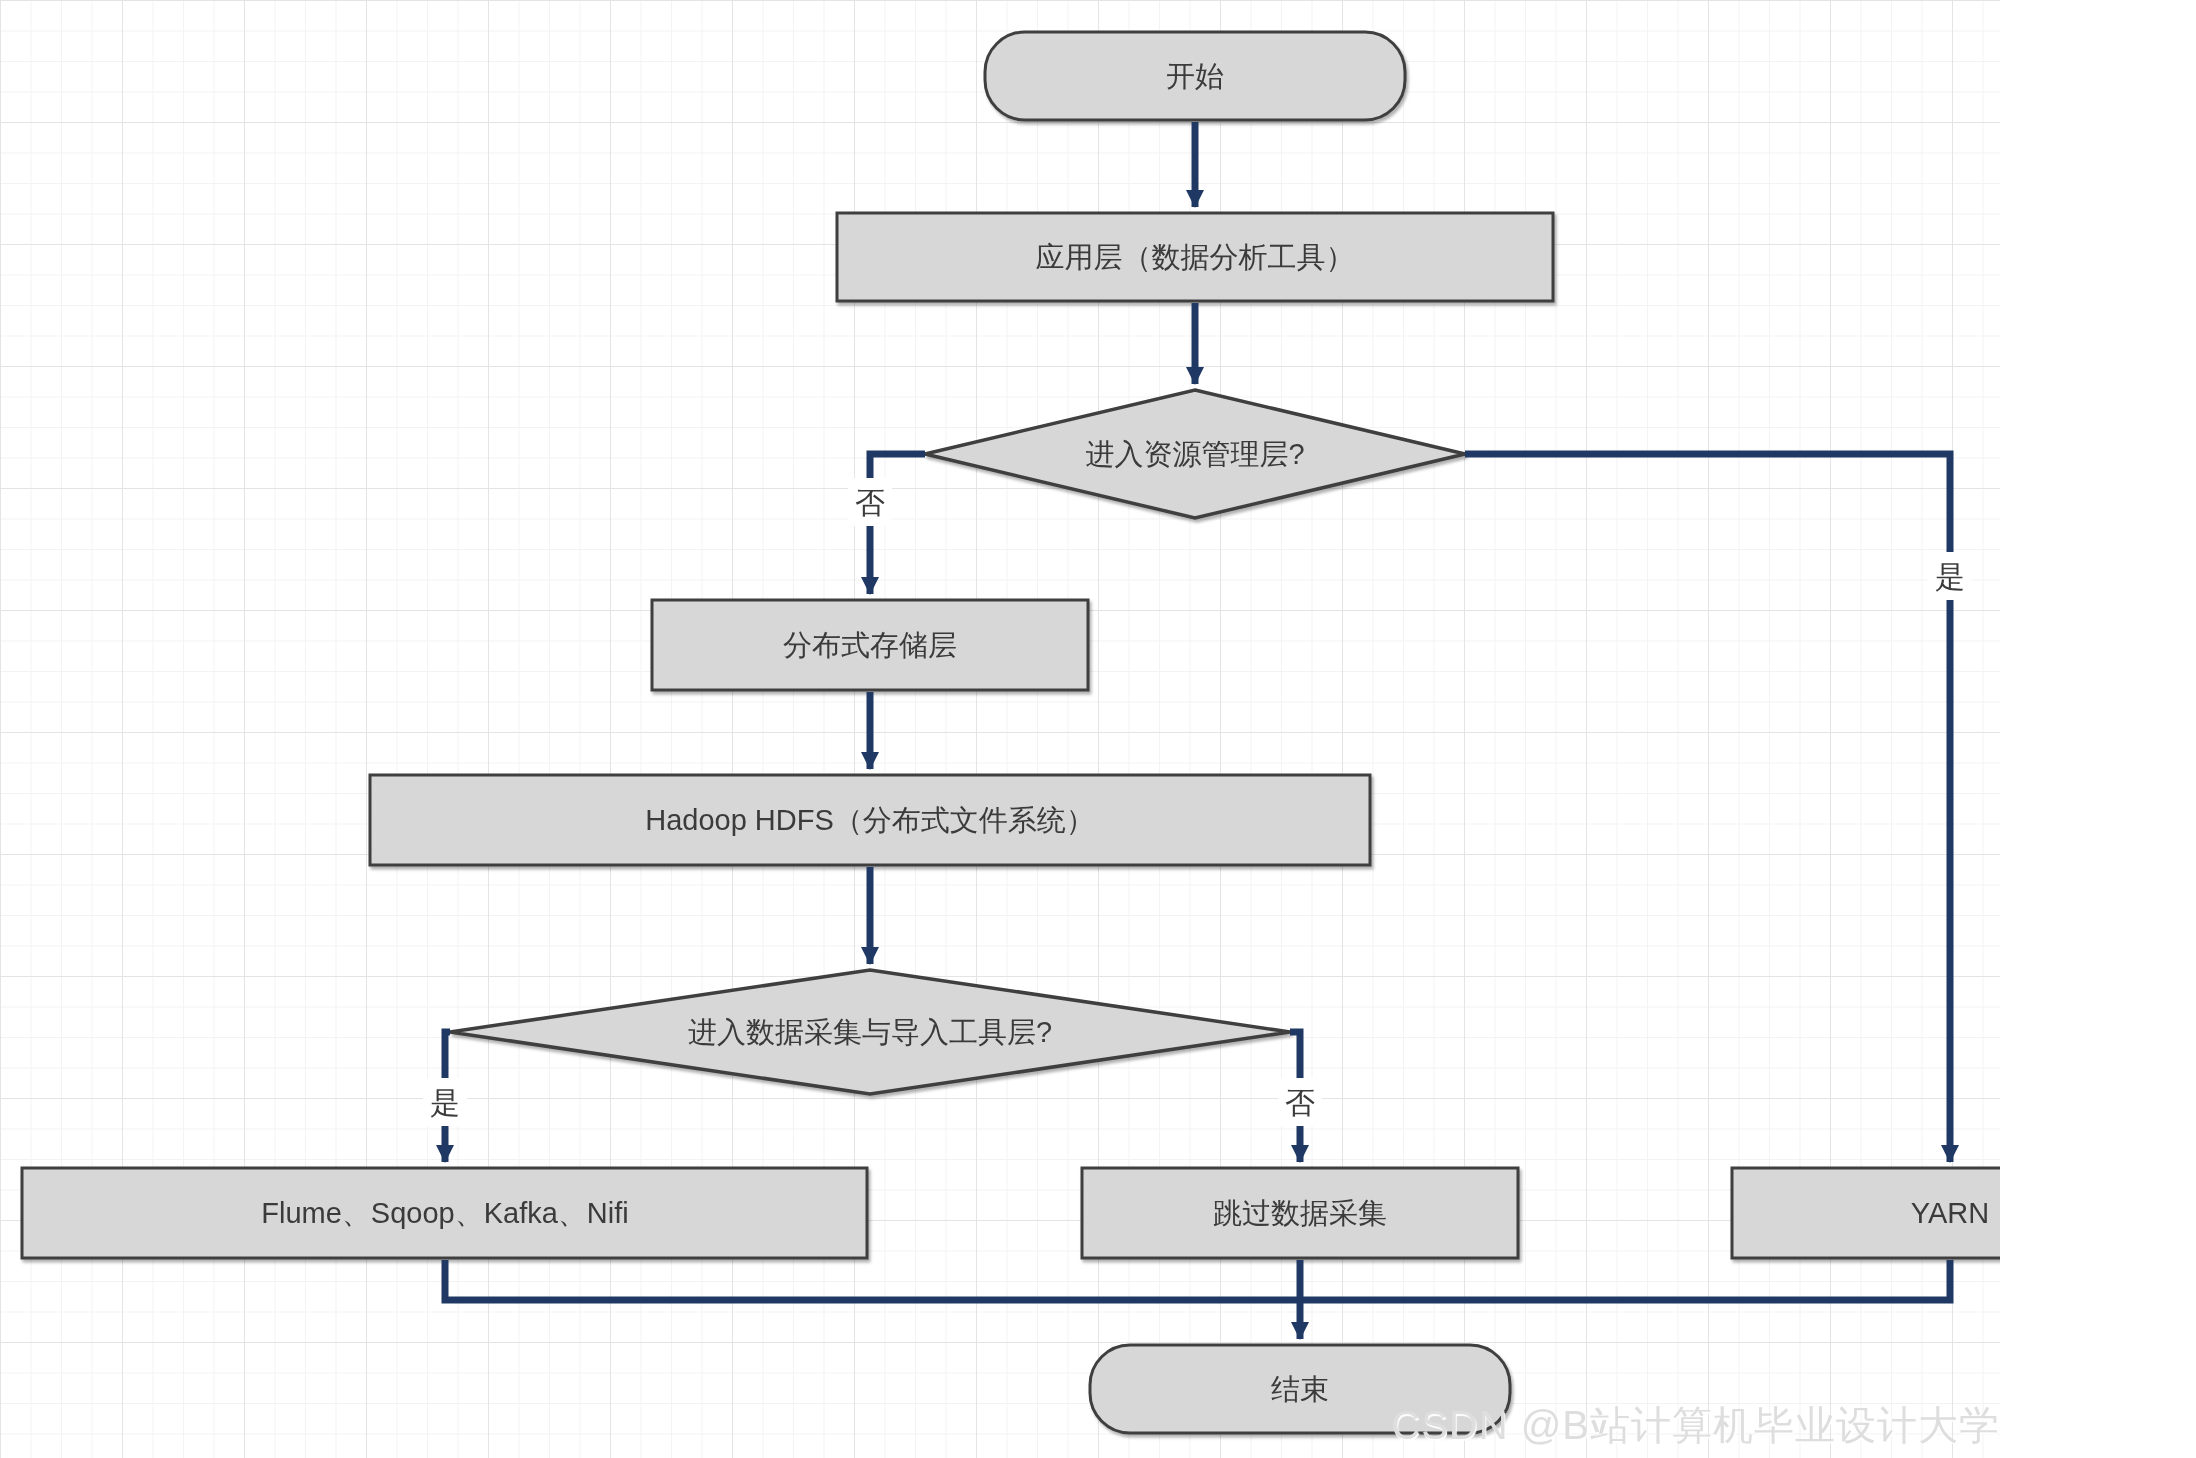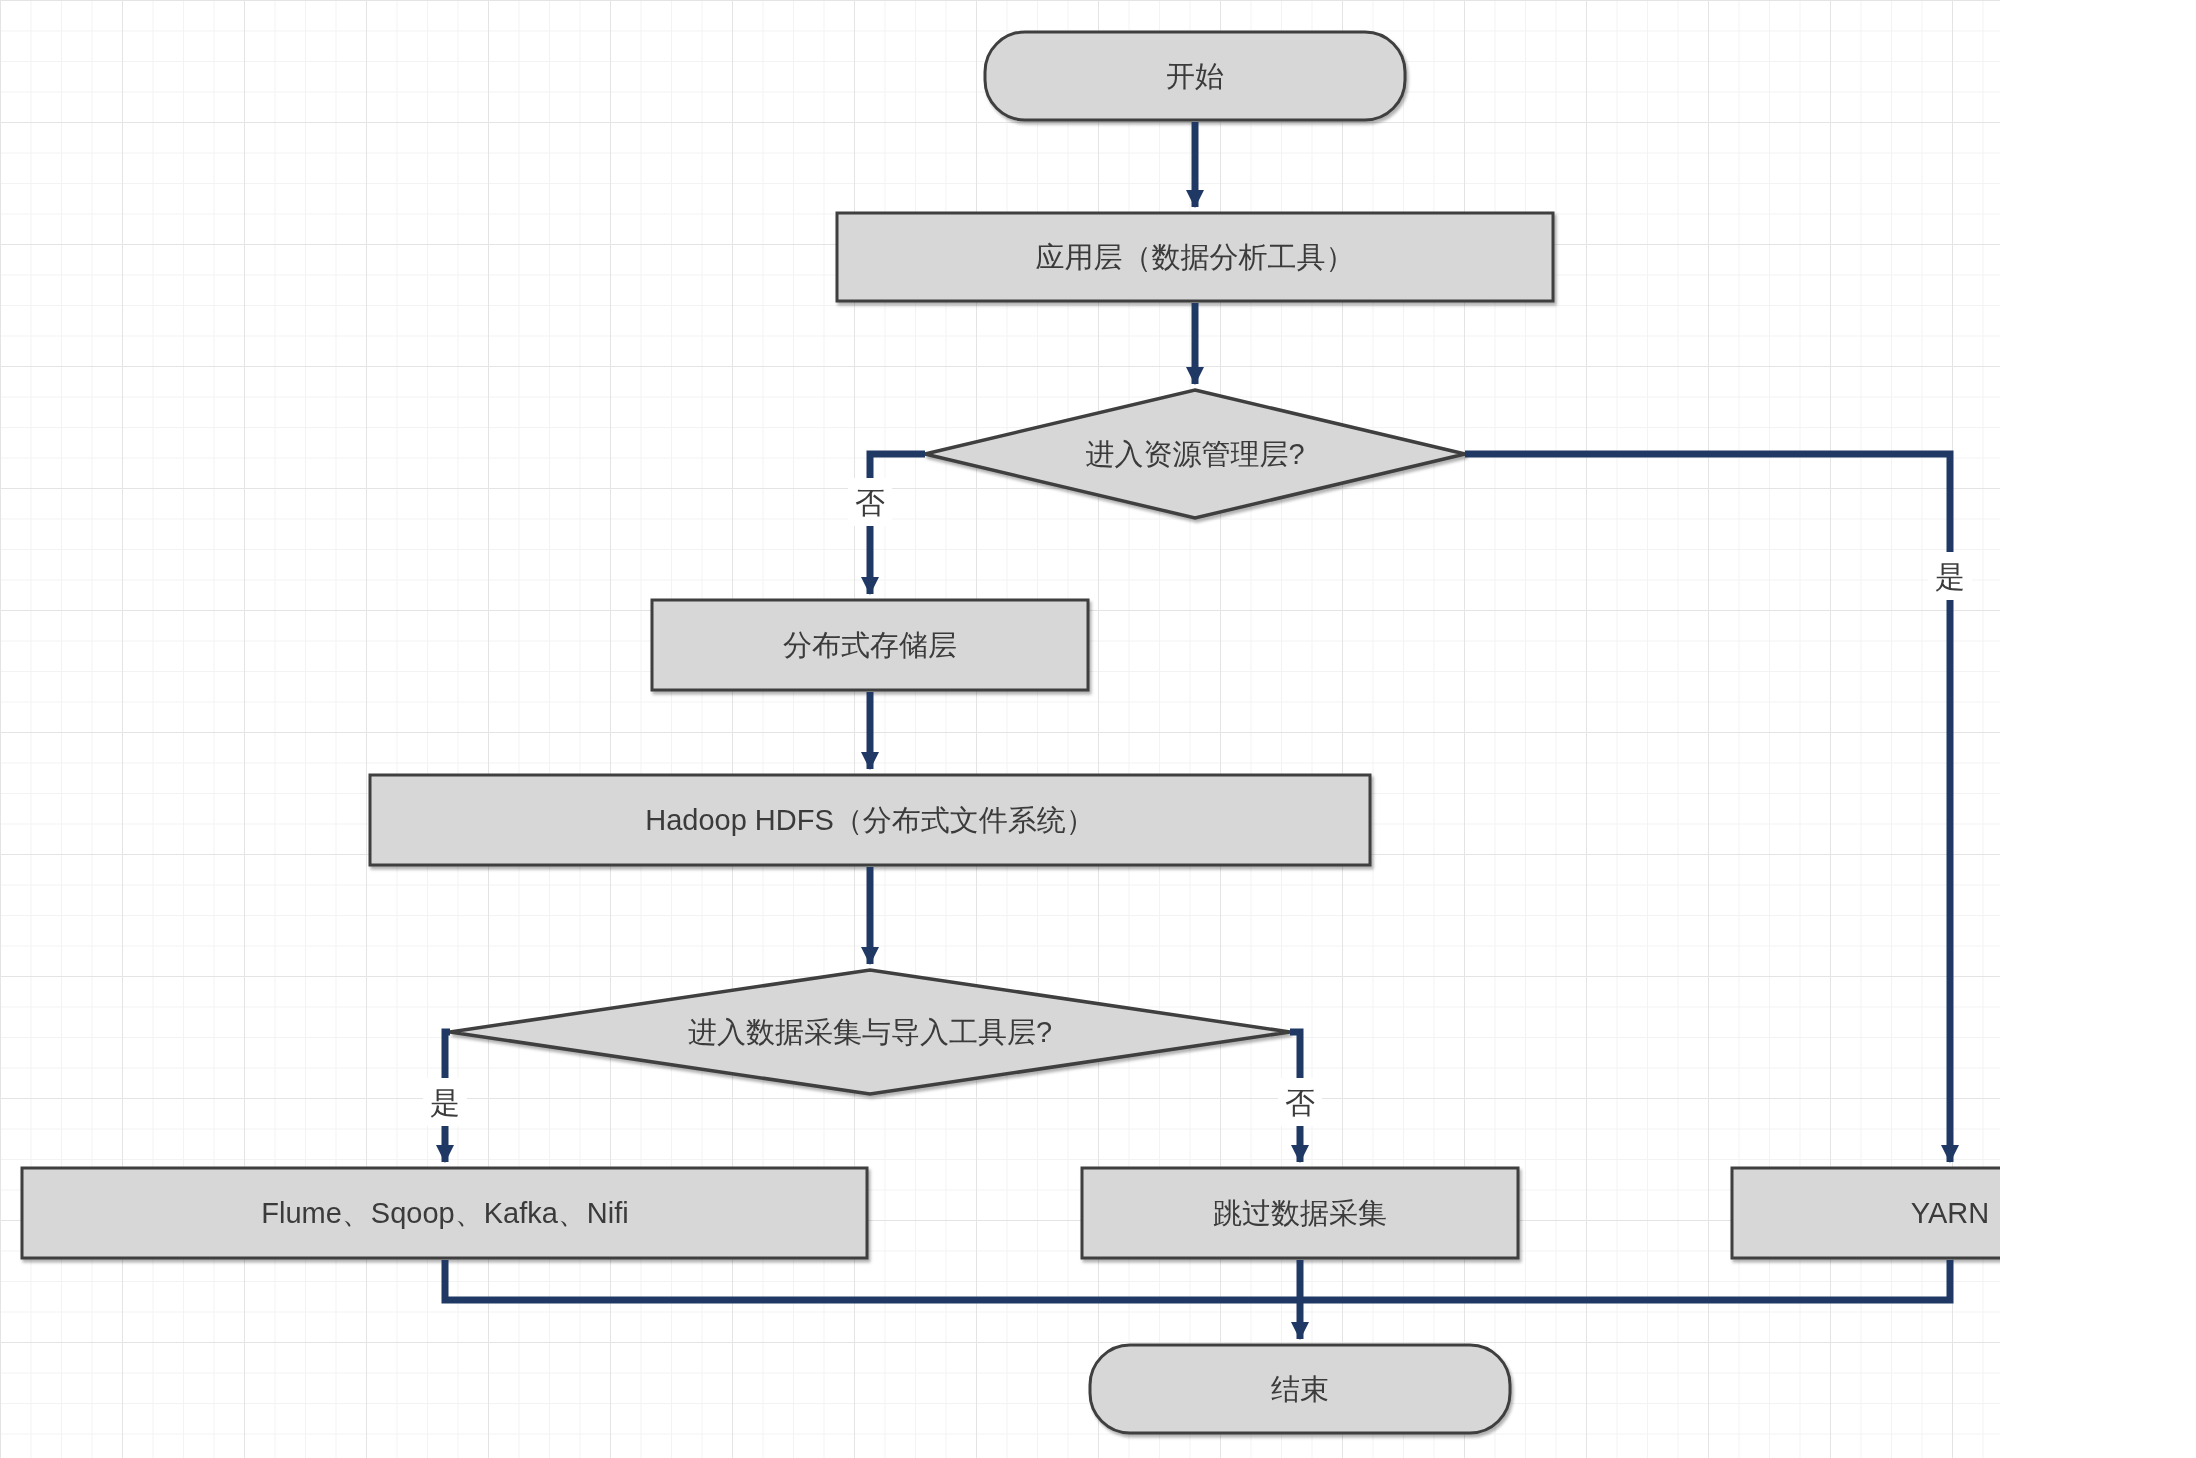--- a/index.html
+++ b/index.html
@@ -141,13 +141,14 @@
     <g>
       <rect class="label-plate" x="423" y="1078" width="44" height="48"></rect>
       <text class="edge-label" x="445" y="1113">是</text>
     </g>
     <g>
       <rect class="label-plate" x="1278" y="1078" width="44" height="48"></rect>
       <text class="edge-label" x="1300" y="1113">否</text>
     </g>
   </svg>
 
+  <div id="watermark">CSDN @B站计算机毕业设计大学</div>
 </div>
 
 </body></html>

